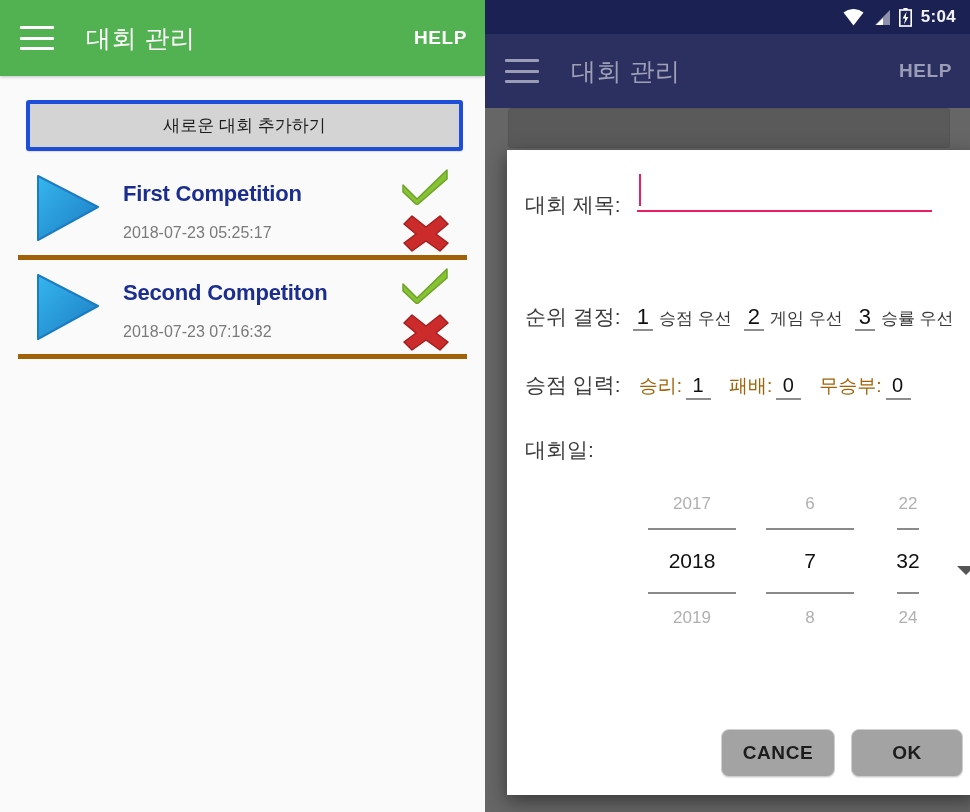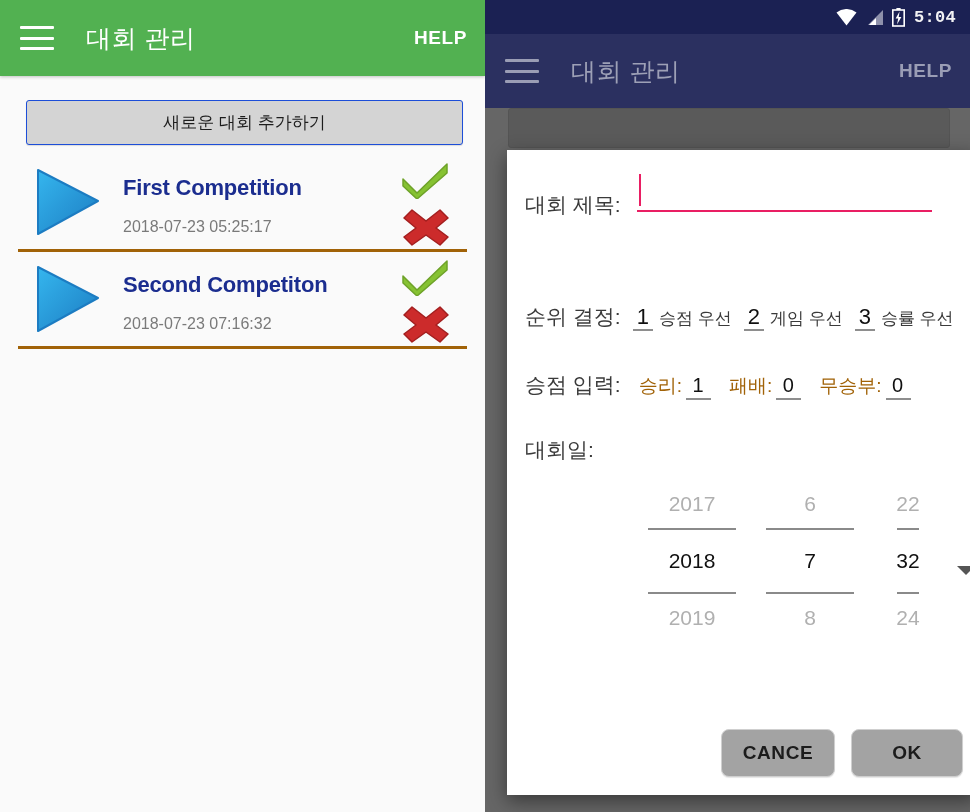--- a/index.html
+++ b/index.html
@@ -39,33 +39,33 @@
   .l-help{
     color:#ffffff;font-size:19px;font-weight:bold;letter-spacing:.6px;
     cursor:pointer;
   }
 
   .l-body{padding:0;}
   .add-btn{
     margin:24px 22px 0 26px;
     height:43px;
     background:#d4d4d4;
-    border:1px solid #1d4ed8;
+    border:4px solid #1d4ed8;
     border-radius:3px;
     display:flex;align-items:center;justify-content:center;
     color:#1c1c1c;font-size:17px;
     cursor:pointer;
     box-shadow:0 1px 1px rgba(0,0,0,.12);
   }
 
   .comp-list{margin-top:10px;}
   .comp-row{
     position:relative;
     height:94px;
-    border-bottom:3px solid #a16207;
+    border-bottom:5px solid #a16207;
     margin:0 18px;
     cursor:pointer;
   }
   .play-tri{
     position:absolute;left:10px;top:10px;
     width:78px;height:74px;
   }
   .comp-name{
     position:absolute;left:105px;top:20px;
     font-size:22px;font-weight:bold;color:#1b2d8f;
@@ -86,21 +86,21 @@
     overflow:hidden;
     flex:0 0 485px;
   }
   .r-statusbar{
     height:34px;background:#1b2153;
     display:flex;align-items:center;justify-content:flex-end;
     padding-right:14px;box-sizing:border-box;
     position:relative;z-index:6;
   }
   .sb-icons{display:flex;align-items:center;gap:8px;}
-  .sb-time{color:#f2f2f4;font-size:17px;font-weight:bold;margin-left:9px;letter-spacing:.3px;font-family:Liberation Mono, monospace;}
+  .sb-time{color:#f2f2f4;font-size:17px;font-weight:bold;margin-left:9px;letter-spacing:.3px;}
   .r-appbar{
     height:74px;background:#2b3060;
     display:flex;align-items:center;
     padding:0 18px 0 20px;box-sizing:border-box;
     position:relative;z-index:5;
   }
   .r-appbar .hamburger span{background:#9a9db5;}
   .r-title{color:#9da0b6;font-size:25px;margin-left:32px;flex:1 1 auto;letter-spacing:.5px;}
   .r-help{color:#9a9db5;font-size:19px;font-weight:bold;letter-spacing:.6px;cursor:pointer;}
 
@@ -171,21 +171,21 @@
     margin-top:16px;margin-left:108px;
     display:flex;align-items:flex-start;
   }
   .dp-col{
     display:flex;flex-direction:column;align-items:center;
     cursor:pointer;
   }
   .dp-col.year{width:118px;}
   .dp-col.month{width:118px;}
   .dp-col.day{width:78px;}
-  .dp-ghost{font-size:21px;color:#b0b0b0;height:48px;line-height:48px;}
+  .dp-ghost{font-size:17px;color:#b0b0b0;height:48px;line-height:48px;}
   .dp-sep{height:2px;background:#8a8a8a;}
   .dp-col.year .dp-sep{width:88px;}
   .dp-col.month .dp-sep{width:88px;}
   .dp-col.day .dp-sep{width:22px;}
   .dp-sel{font-size:21px;color:#101010;height:62px;line-height:62px;text-align:right;}
   .dp-caret{
     margin-left:10px;margin-top:86px;
     width:0;height:0;border-left:9px solid transparent;border-right:9px solid transparent;
     border-top:9px solid #555555;cursor:pointer;
   }

